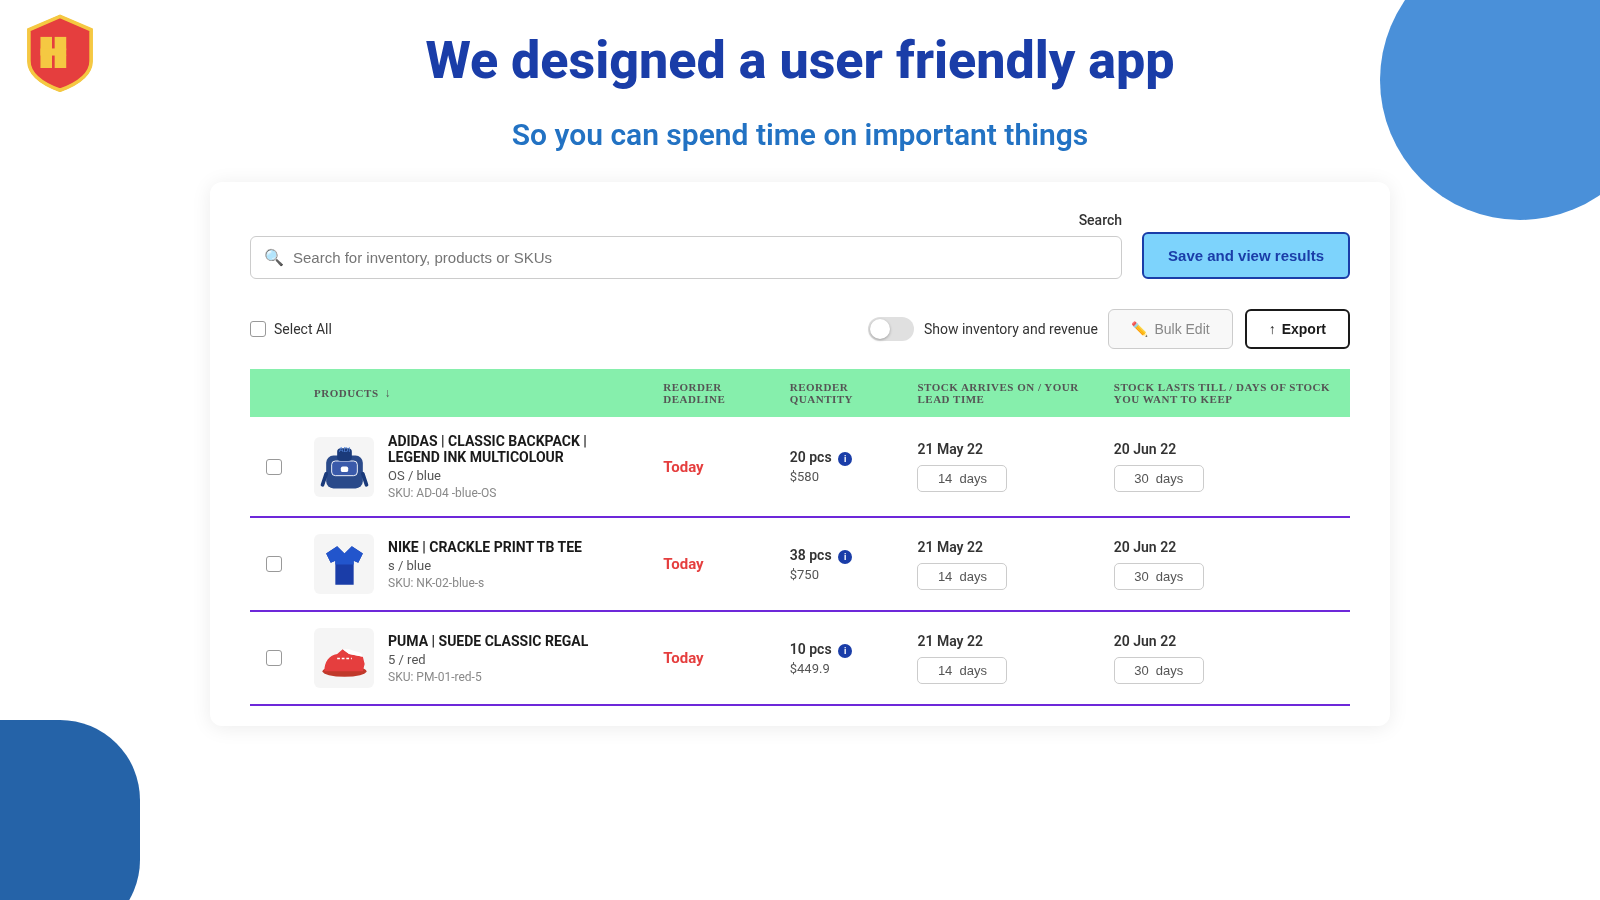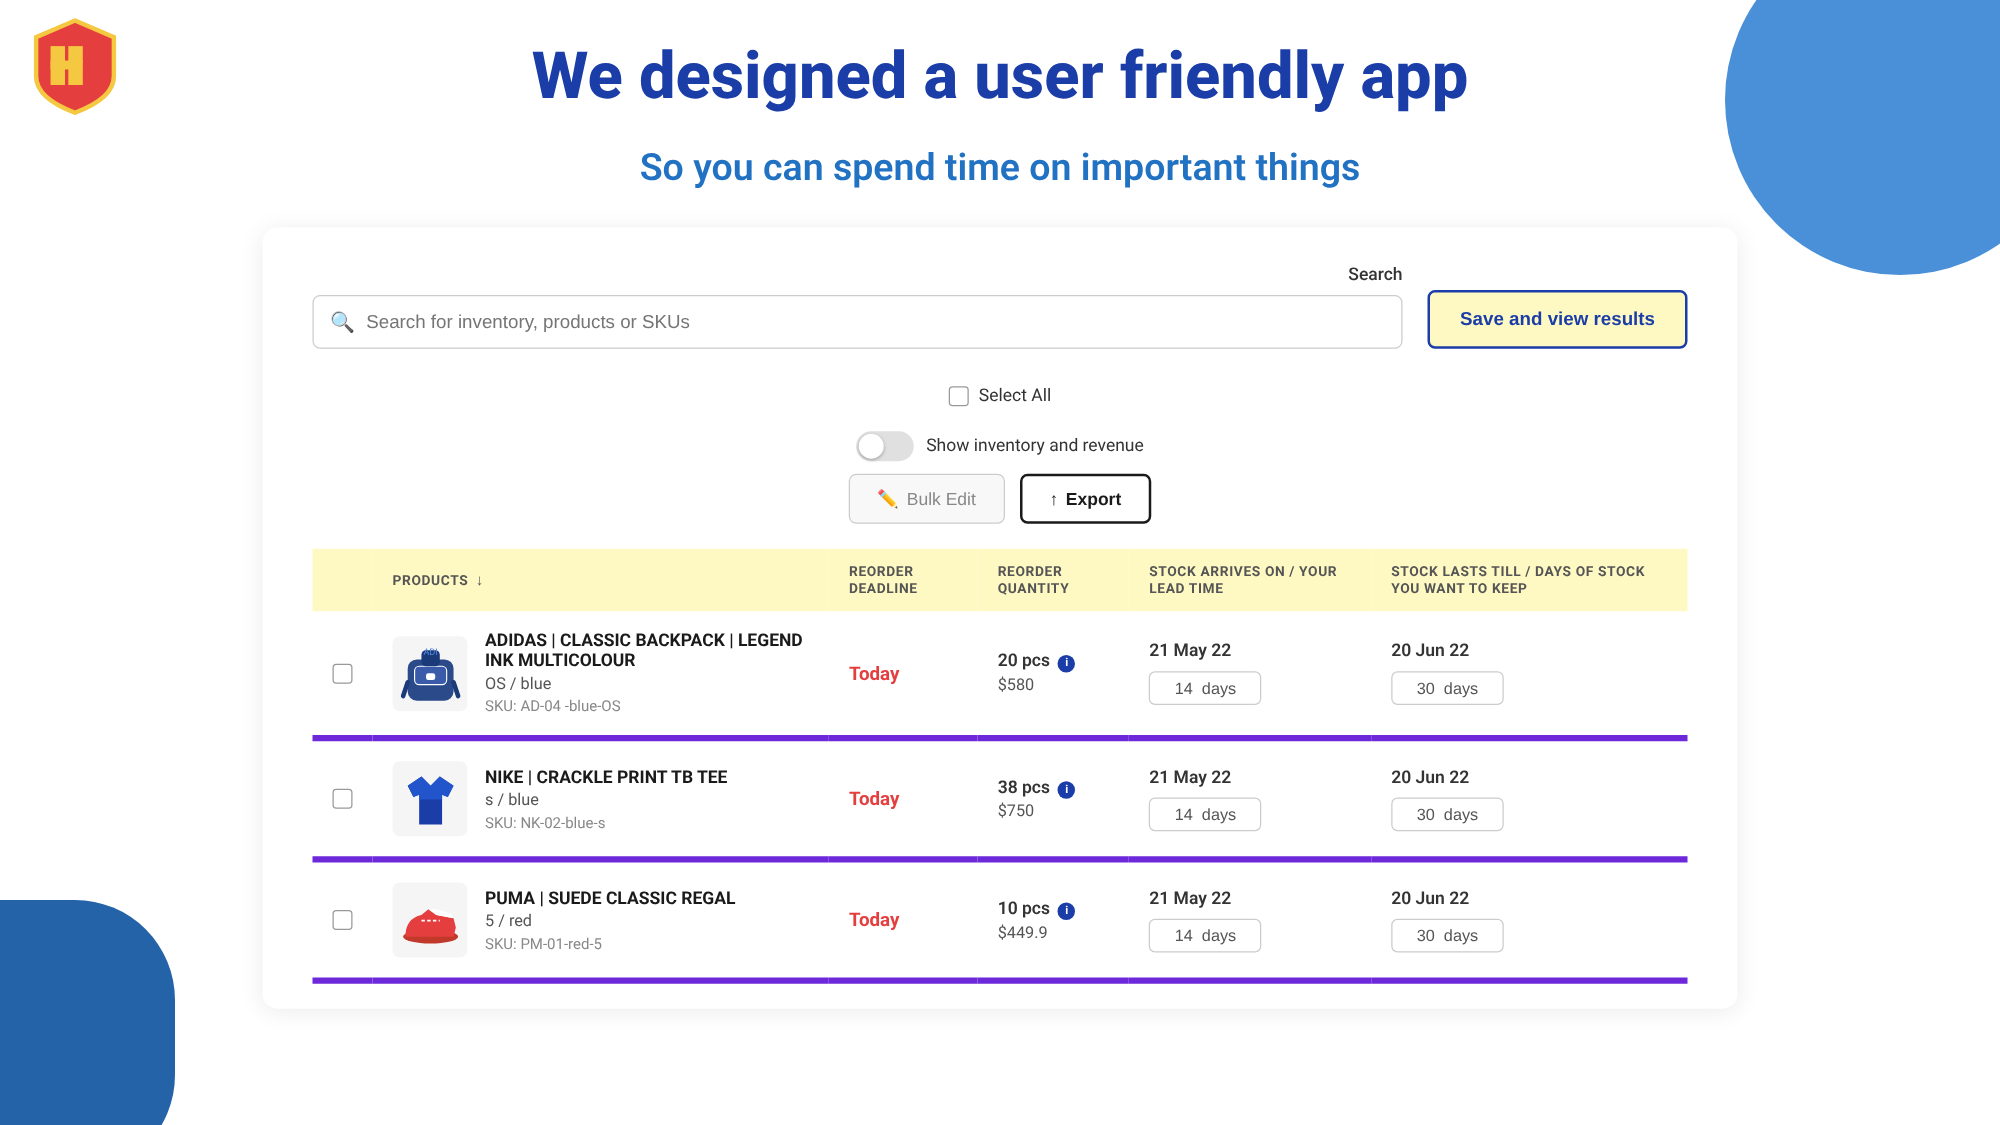--- a/index.html
+++ b/index.html
@@ -141,38 +141,37 @@
       font-size: 14px;
       color: #333;
       background: transparent;
       flex: 1;
       cursor: pointer;
     }
     .save-btn {
       padding: 12px 24px;
       border: 2px solid #1a3da8;
       border-radius: 6px;
-      background: #fef9c3;
+      background: #7dd3fc;
       color: #1a3da8;
       font-size: 15px;
       font-weight: 600;
       cursor: pointer;
       white-space: nowrap;
       min-width: 175px;
       text-align: center;
       line-height: 1.3;
     }
 
     
     .toolbar-row {
       display: flex;
       align-items: center;
       gap: 10px;
       margin-bottom: 20px;
-      flex-direction: column;
     }
     .select-all-wrapper {
       display: flex;
       align-items: center;
       gap: 8px;
       font-size: 14px;
       color: #333;
     }
     .checkbox {
       width: 16px;
@@ -236,40 +235,41 @@
       align-items: center;
       gap: 6px;
     }
 
     
     .table-container {
       width: 100%;
       border-collapse: collapse;
     }
     .table-header-row {
-      background: #fef9c3;
+      background: #86efac;
+      font-family: Liberation Serif, serif;
     }
     .table-header-row th {
       padding: 12px 16px;
       font-size: 11px;
       font-weight: 700;
       color: #555;
       text-align: left;
       text-transform: uppercase;
       letter-spacing: 0.5px;
     }
     .th-products {
       display: flex;
       align-items: center;
       gap: 6px;
     }
     .sort-icon { font-size: 12px; }
 
     .table-body tr {
-      border-bottom: 5px solid #6d28d9;
+      border-bottom: 2px solid #6d28d9;
     }
 
     .product-cell {
       display: flex;
       align-items: center;
       gap: 14px;
       padding: 16px 16px;
     }
     .product-img {
       width: 60px;

